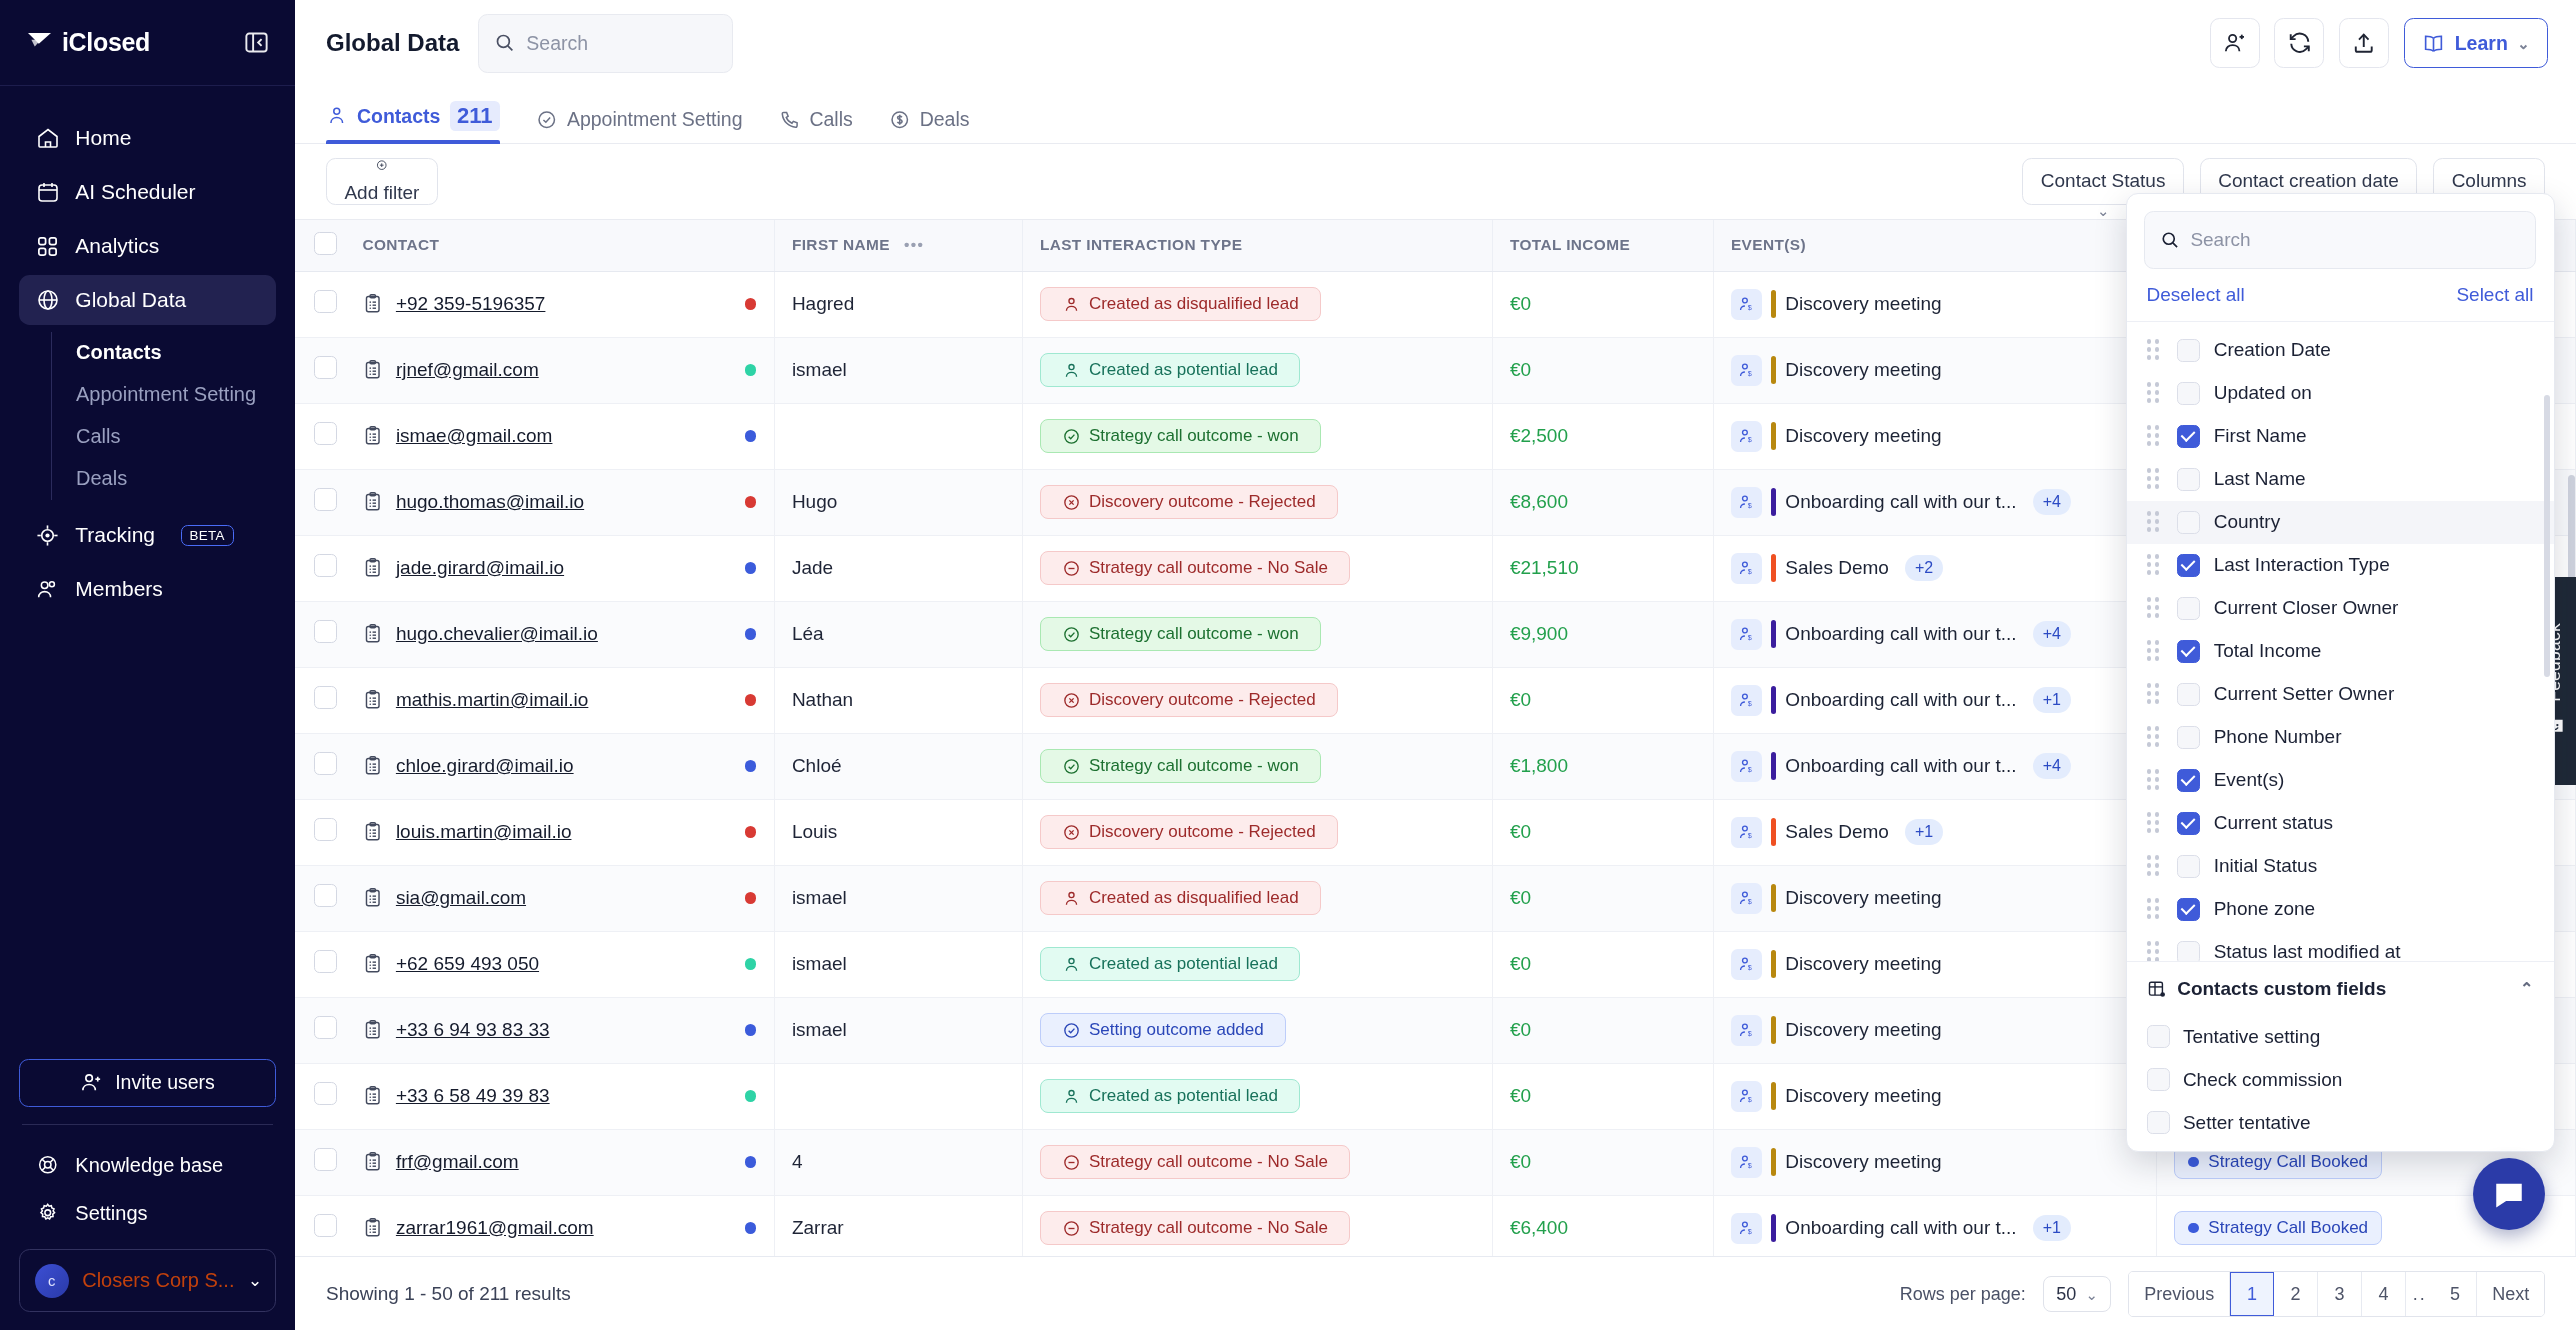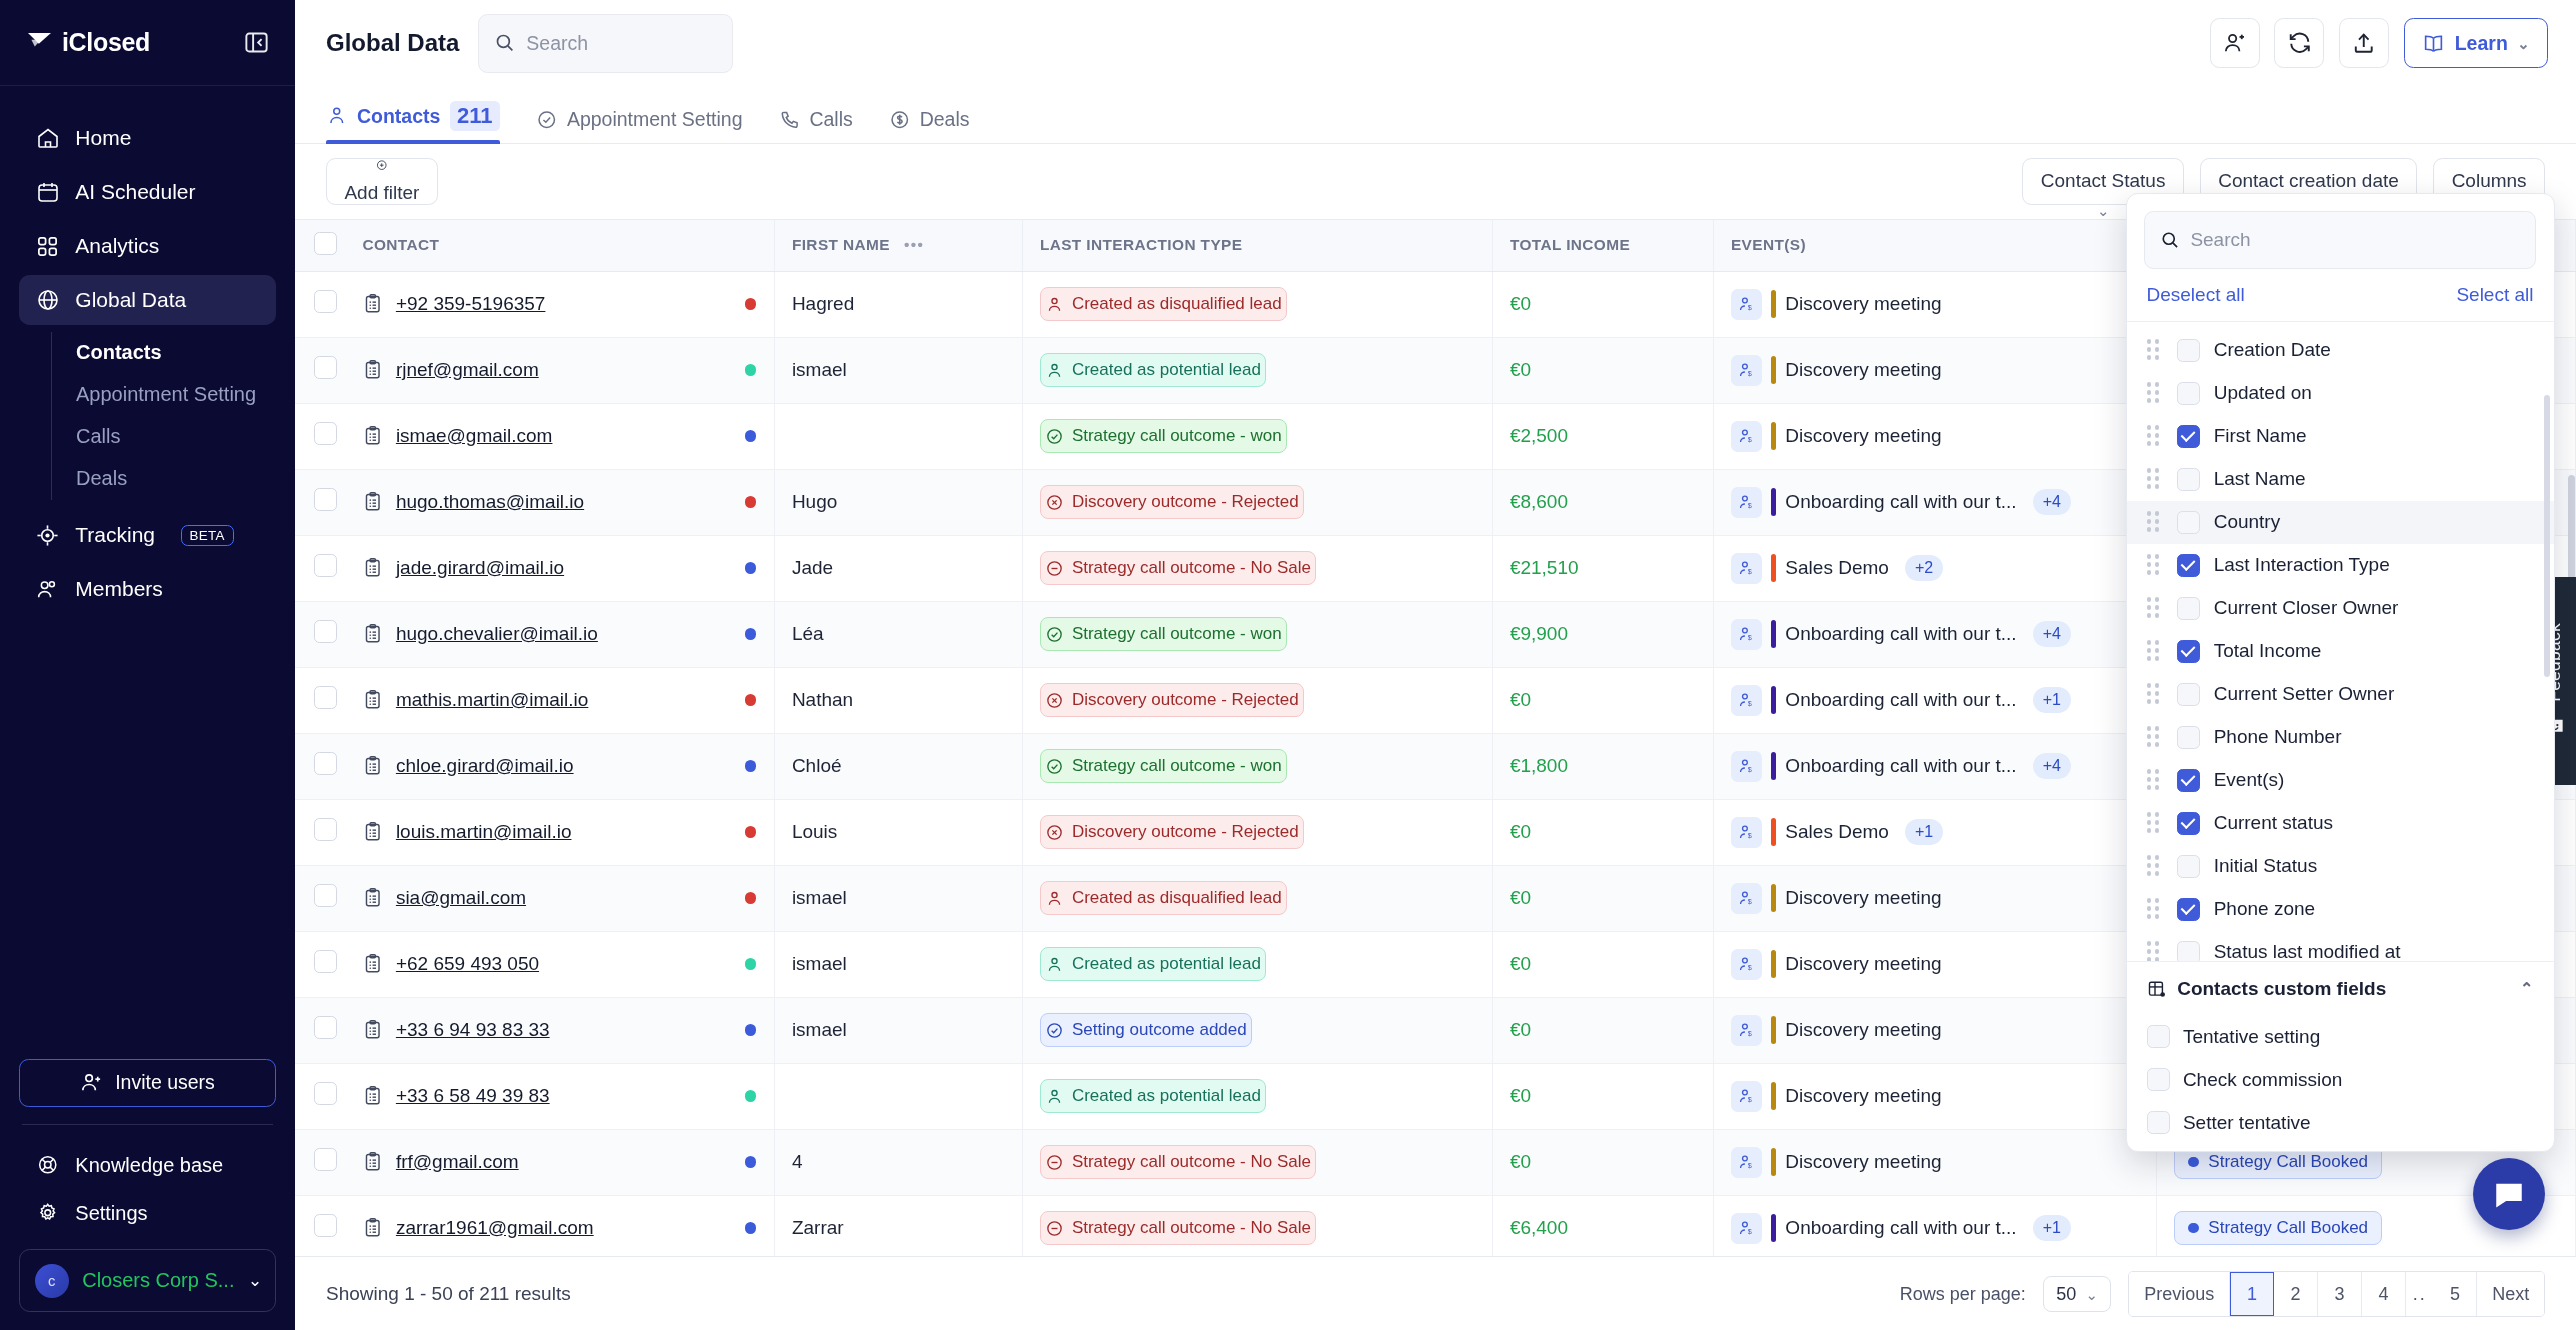--- a/index.html
+++ b/index.html
@@ -56,21 +56,21 @@
   .org-card {
     margin-top: 12px; border: 0.7px solid #32325f; border-radius: 10.7px;
     height: 63px; display: flex; align-items: center; gap: 13.4px; padding: 0 14.8px; cursor: pointer;
   }
   .org-avatar {
     width: 34px; height: 34px; border-radius: 50%;
     background: linear-gradient(135deg,#3c4fd4,#2a3aa8);
     color: #dfe3ff; font-size: 14.8px; display: flex; align-items: center; justify-content: center;
     flex: 0 0 34px;
   }
-  .org-name { color: #22c55e; font-size: 20px; white-space: nowrap; }
+  .org-name { color: #c2410c; font-size: 20px; white-space: nowrap; }
   .org-caret { margin-left: auto; color: #fff; font-size: 17.4px; }
 
   
   .main { flex: 1; min-width: 0; display: flex; flex-direction: column; background: #fff; position: relative; }
 
   .topbar { height: 86px; display: flex; align-items: center; padding: 0 28px 0 31px; }
   .page-title { font-size: 24px; font-weight: 700; color: #131a2e; margin-right: 19px; }
   .search-box {
     width: 255px; height: 59px; background: #f6f7fa; border: 0.7px solid #e8eaf0;
     border-radius: 9.4px; display: flex; align-items: center; gap: 10.7px; padding: 0 14.8px;
@@ -125,21 +125,21 @@
   tbody tr:nth-child(even) { background: #fafbfd; }
 
   .cb { width: 23px; height: 23px; border: 1.3px solid #d4d8e3; border-radius: 5.4px;
         background: #fff; display: inline-block; cursor: pointer; }
   .contact-cell { display: flex; align-items: center; gap: 12px; }
   .contact-link { text-decoration: underline; color: #151b2c; font-size: 19px; }
   .dot { width: 11.4px; height: 11.4px; border-radius: 50%; margin-left: auto; flex: 0 0 11.4px; }
 
   .pill {
     display: inline-flex; align-items: center; gap: 8px; border-radius: 8px;
-    padding: 6px 4px; font-size: 17px; font-weight: 500; border: 0.7px solid transparent;
+    padding: 6px 21px; font-size: 17px; font-weight: 500; border: 0.7px solid transparent;
     max-width: 100%;
   }
   .pill.red   { background: #fdecec; border-color: #f5c9c9; color: #9d2a2a; }
   .pill.teal  { background: #e2fbf2; border-color: #9fe8d1; color: #17715a; }
   .pill.green { background: #e4f9e6; border-color: #a9e8b2; color: #1c7030; }
   .pill.blue  { background: #eaf0fe; border-color: #bdcdfa; color: #2a46b8; }
   .income { color: #22a04c; font-size: 19px; }
 
   .event-cell { display: flex; align-items: center; gap: 9.4px; }
   .event-ico {

